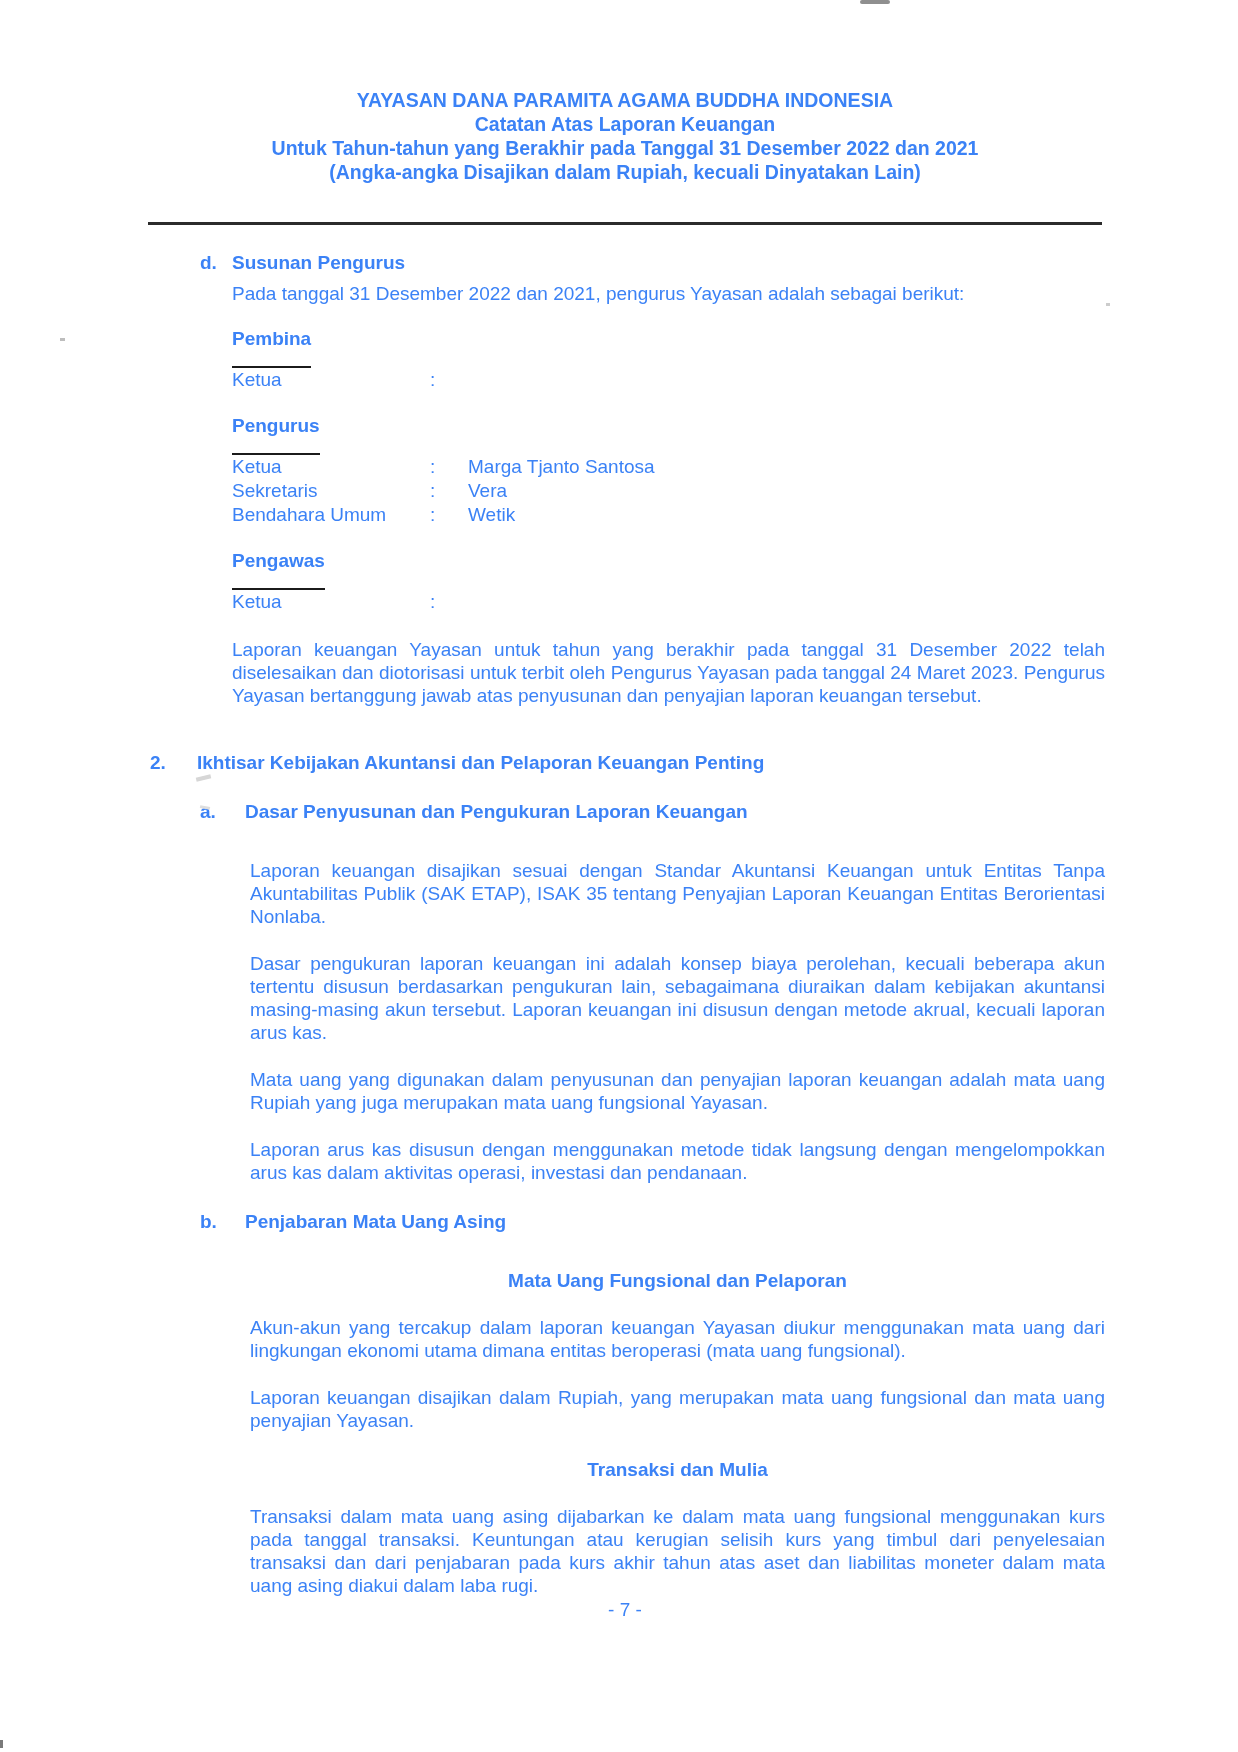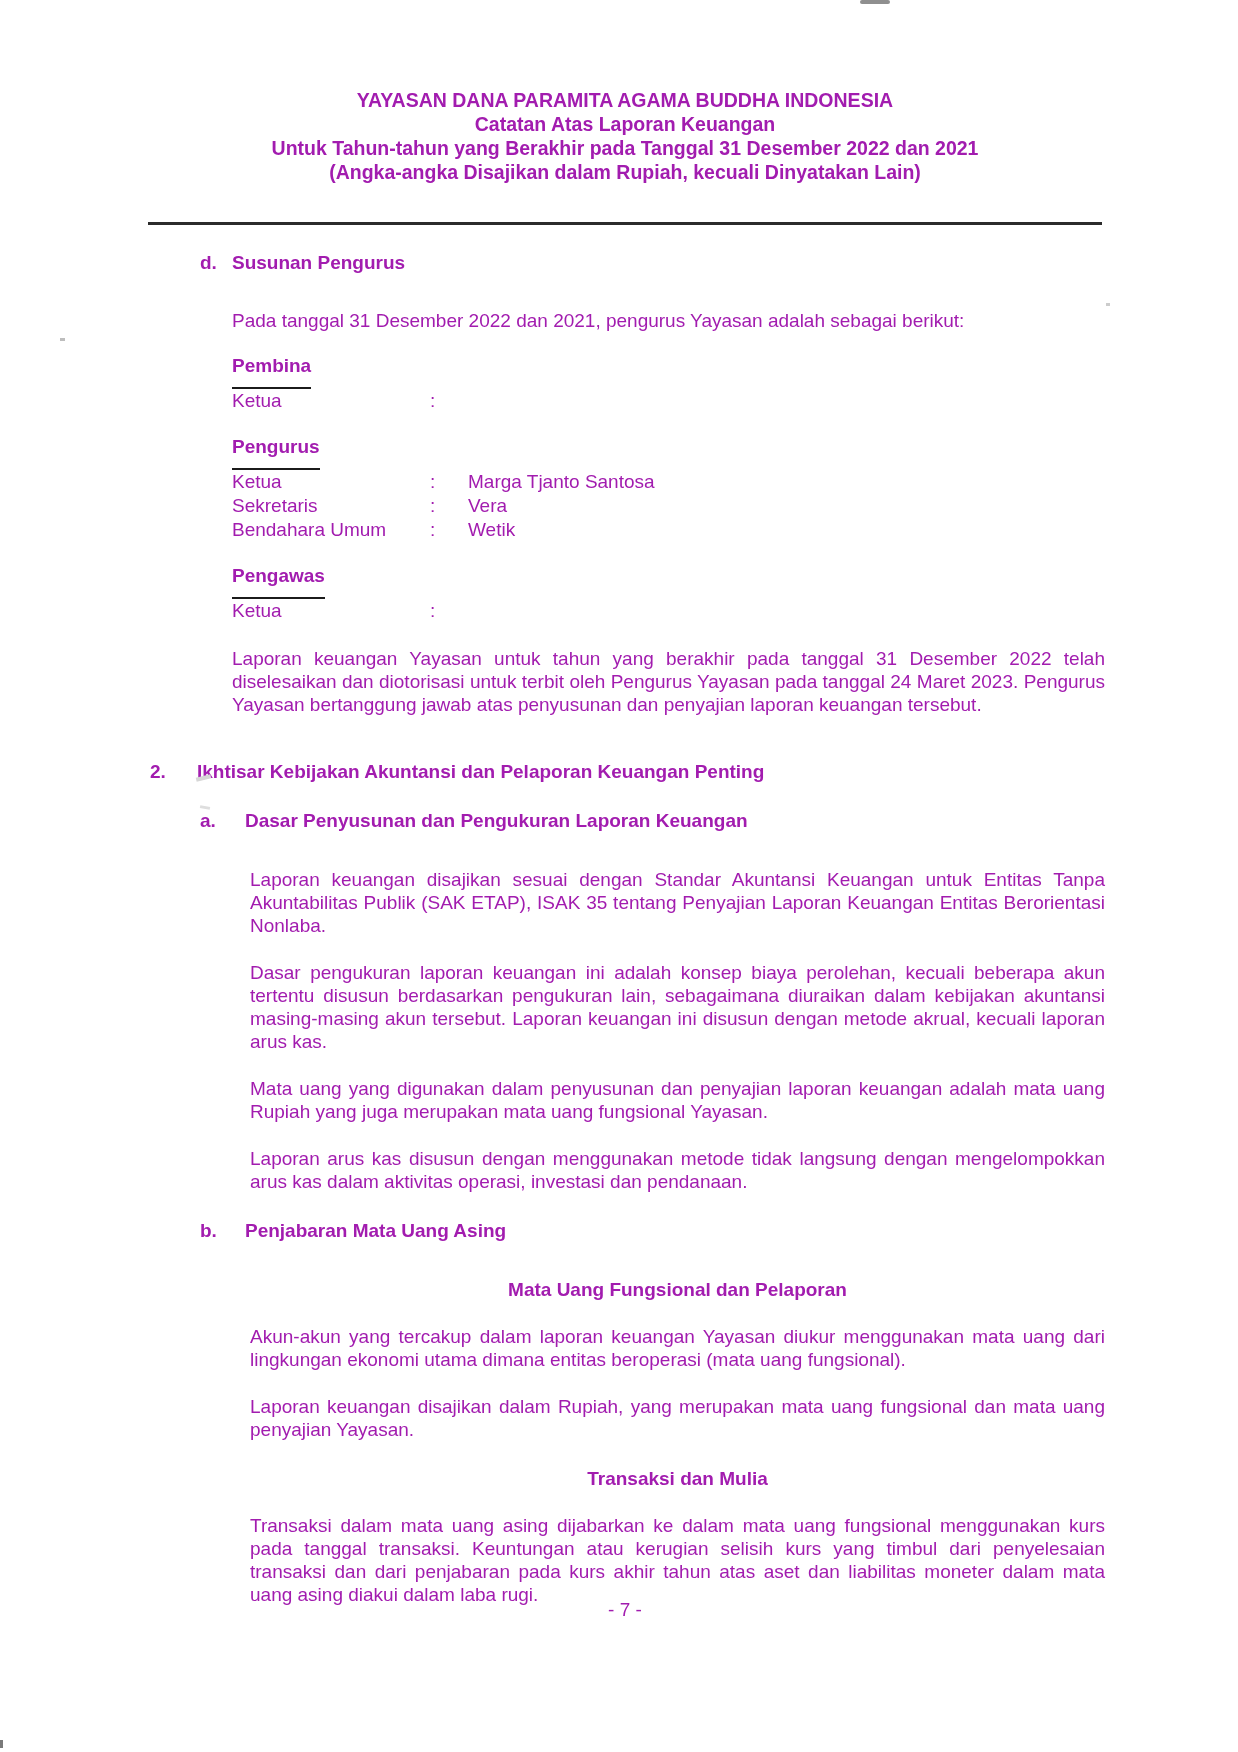--- a/index.html
+++ b/index.html
@@ -3,21 +3,21 @@
 <meta charset="utf-8">
 <style>
   * { box-sizing: border-box; }
   html, body { margin: 0; padding: 0; background: #e9e9e9; }
   .page {
     position: relative;
     width: 1238px;
     height: 1752px;
     margin: 0 auto;
     background: #ffffff;
-    color: #a21caf;
+    color: #3b82f6;
     font-family: "Liberation Sans", sans-serif;
     font-size: 19px;
     line-height: 23px;
     overflow: hidden;
   }
 
   
   .doc-header {
     padding-top: 88px;
     margin-left: 148px;
@@ -32,28 +32,28 @@
     width: 954px;
     height: 0;
     border-top: 3px solid #2b2b2b;
   }
 
   
   .sec-d { margin: 26px 133px 0 200px; }
   .sec-head { display: flex; font-weight: bold; }
   .sec-d .marker { width: 32px; flex: 0 0 32px; }
   .sec-d-body { margin-left: 32px; }
-  .intro { margin: 35px 0 0; }
+  .intro { margin: 8px 0 0; }
   .group { margin-top: 22px; }
   .group-name { line-height: 24px; }
   .group-name span {
     display: inline-block;
     font-weight: bold;
     border-bottom: 2px solid #1b1b1b;
-    padding-bottom: 9px;
+    padding-bottom: 15px;
   }
   .row { display: flex; line-height: 24px; }
   .row .label { width: 198px; flex: 0 0 198px; }
   .row .colon { width: 38px; flex: 0 0 38px; }
   .row .value { flex: 1; }
   .para { margin: 24px 0 0; text-align: justify; }
 
   
   .sec-2 { margin: 44px 133px 0 150px; }
   .sec-2 > .sec-head > .marker { width: 47px; flex: 0 0 47px; }

